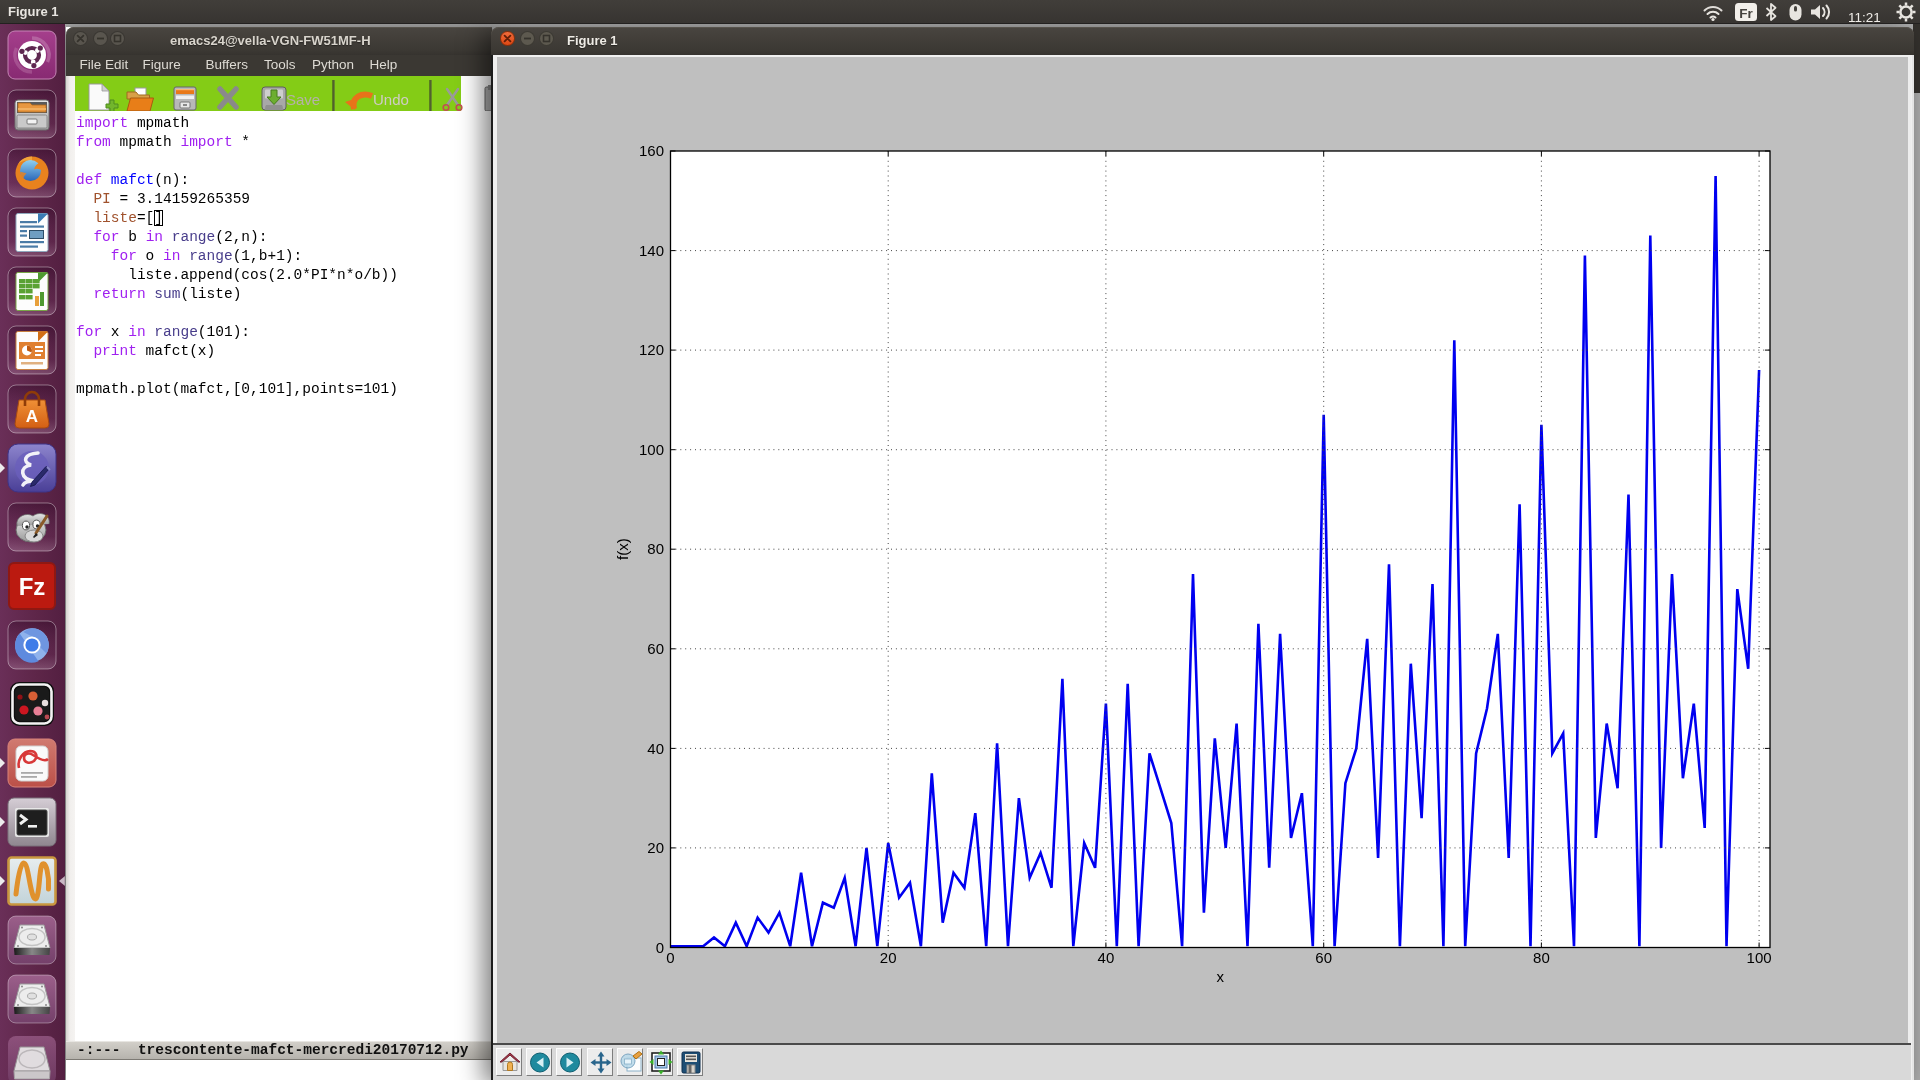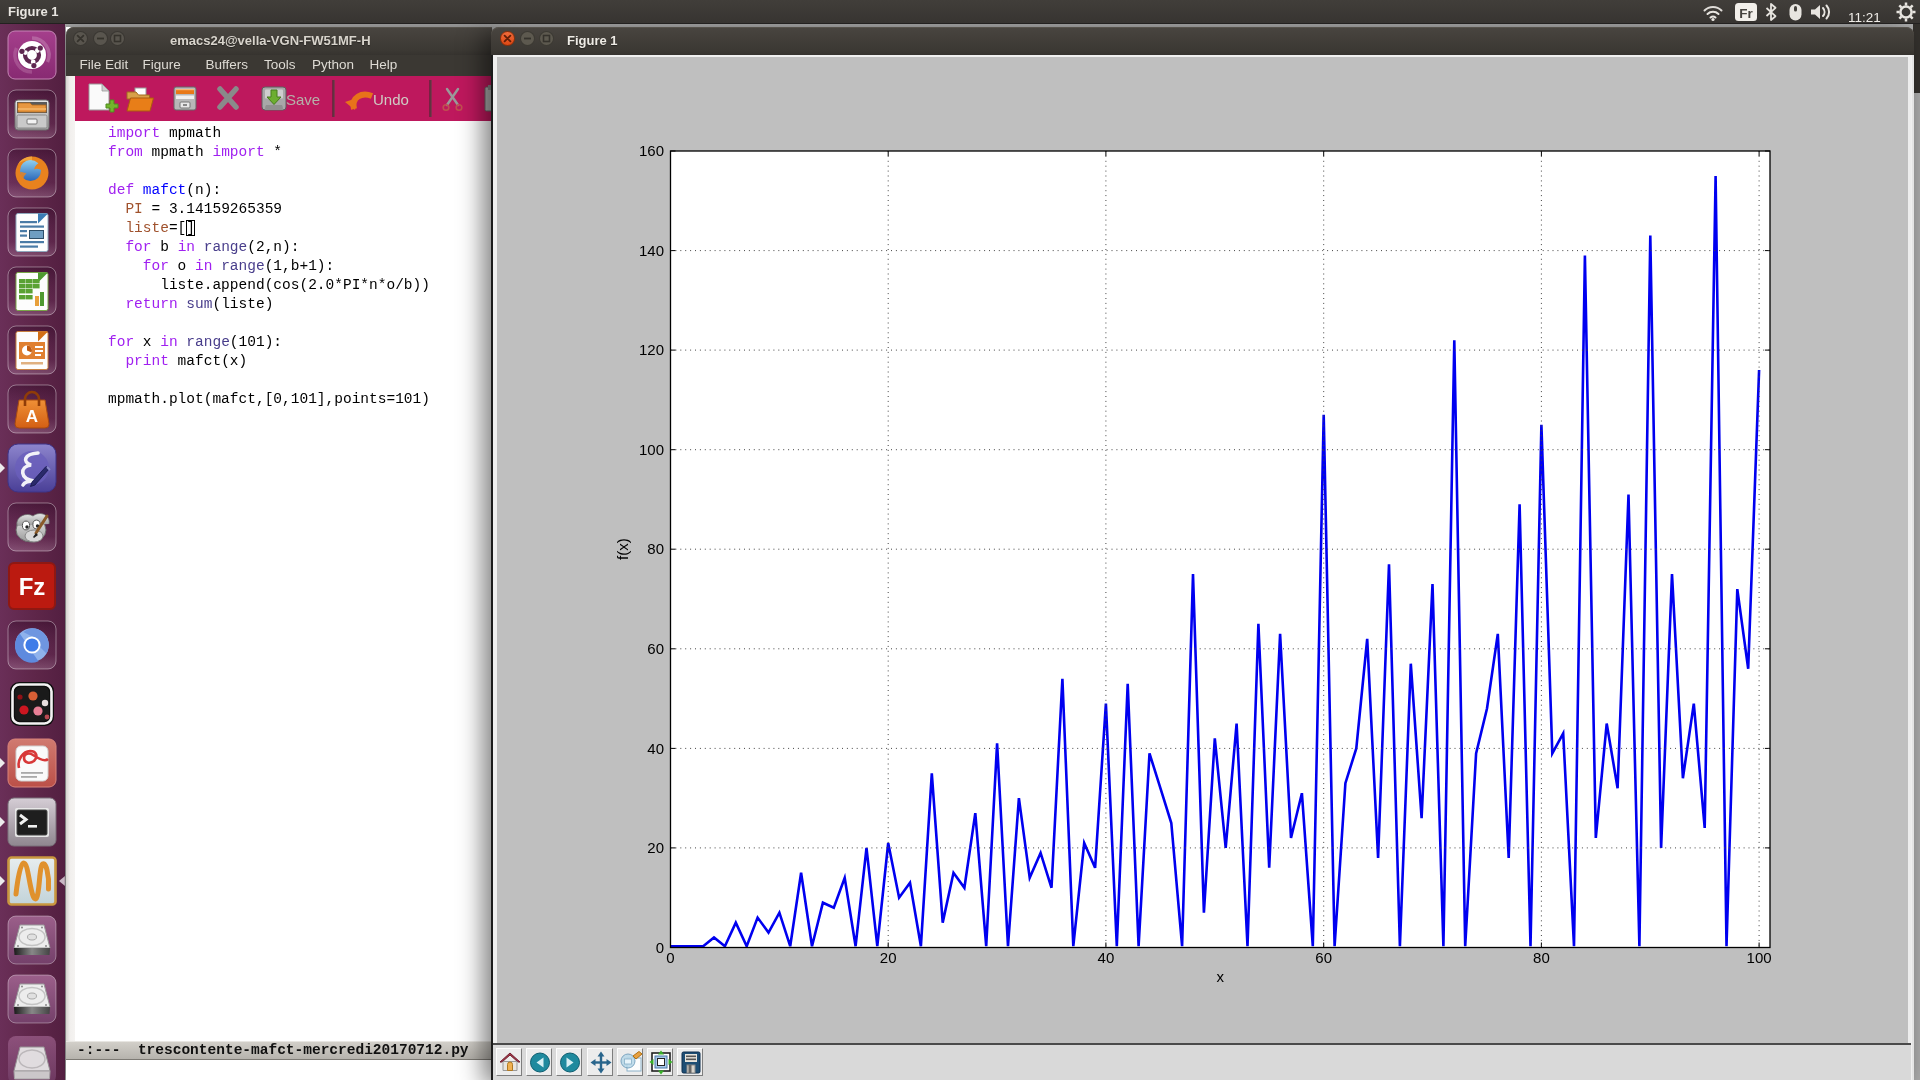--- a/index.html
+++ b/index.html
@@ -18,23 +18,23 @@
   background:linear-gradient(#494540,#3b3833 85%,#36332f);
   border-radius:8px 8px 0 0; box-shadow:inset 0 1px 0 #57534c; }
 .wbtn { position:absolute; top:4px; width:15px; height:15px; border-radius:50%; border:1px solid rgba(0,0,0,.35); }
 .wbtn svg { position:absolute; left:-1px; top:-1px; }
 .wtitle { position:absolute; top:6px; font-size:13px; font-weight:bold; color:#d8d4cc; text-shadow:0 1px 1px rgba(0,0,0,.4); }
 
 #emacs { position:absolute; left:66px; top:27px; width:426px; height:1053px; z-index:10; box-shadow:0 4px 20px rgba(0,0,0,.5); background:#fff; }
 #emenu { position:absolute; left:0; top:28px; width:100%; height:21px; background:#3b3833; color:#dedbd4; font-size:13.5px; }
 #emenu span { position:absolute; top:2px; }
 #escroll { position:absolute; left:0; top:49px; width:9px; height:965px; background:linear-gradient(90deg,#d5d3cf,#f1efed 45%,#f5f3f1); }
-#etoolbar { position:absolute; left:9px; top:49px; width:417px; height:45px; background:#be185d; }
-#etext { position:absolute; left:9px; top:94px; width:417px; height:920px; background:#ffffff; overflow:hidden;
-  font-family:"Liberation Mono", monospace; font-size:14.5px; line-height:19px; color:#000;margin-left:32px; }
+#etoolbar { position:absolute; left:9px; top:49px; width:386px; height:45px; background:#84cc16; }
+#etext { position:absolute; left:9px; top:84px; width:417px; height:920px; background:#ffffff; overflow:hidden;
+  font-family:"Liberation Mono", monospace; font-size:14.5px; line-height:19px; color:#000; }
 #etext pre { font-family:inherit; position:absolute; left:1px; top:3px; }
 .kw { color:#a020f0; } .fn { color:#0000ff; } .vr { color:#a0522d;font-family:Liberation Mono, monospace; } .bi { color:#483d8b;text-align:center; }
 .cur { outline:1.5px solid #000; outline-offset:-1px; }
 #emode { position:absolute; left:0px; top:1014px; width:426px; height:19px;
   background:linear-gradient(#d2cfc9,#b6b3ad); border-top:1px solid #e8e6e2; border-bottom:1px solid #7d7a74;
   font-family:"Liberation Mono", monospace; font-size:14.5px; font-weight:bold; color:#111; }
 #emode span { position:absolute; left:11px; top:0px; white-space:pre; }
 #emini { position:absolute; left:0px; top:1033px; width:426px; height:20px; background:#fff; }
 
 #figwin { position:absolute; left:491px; top:27px; width:1423px; height:1053px; z-index:20;

